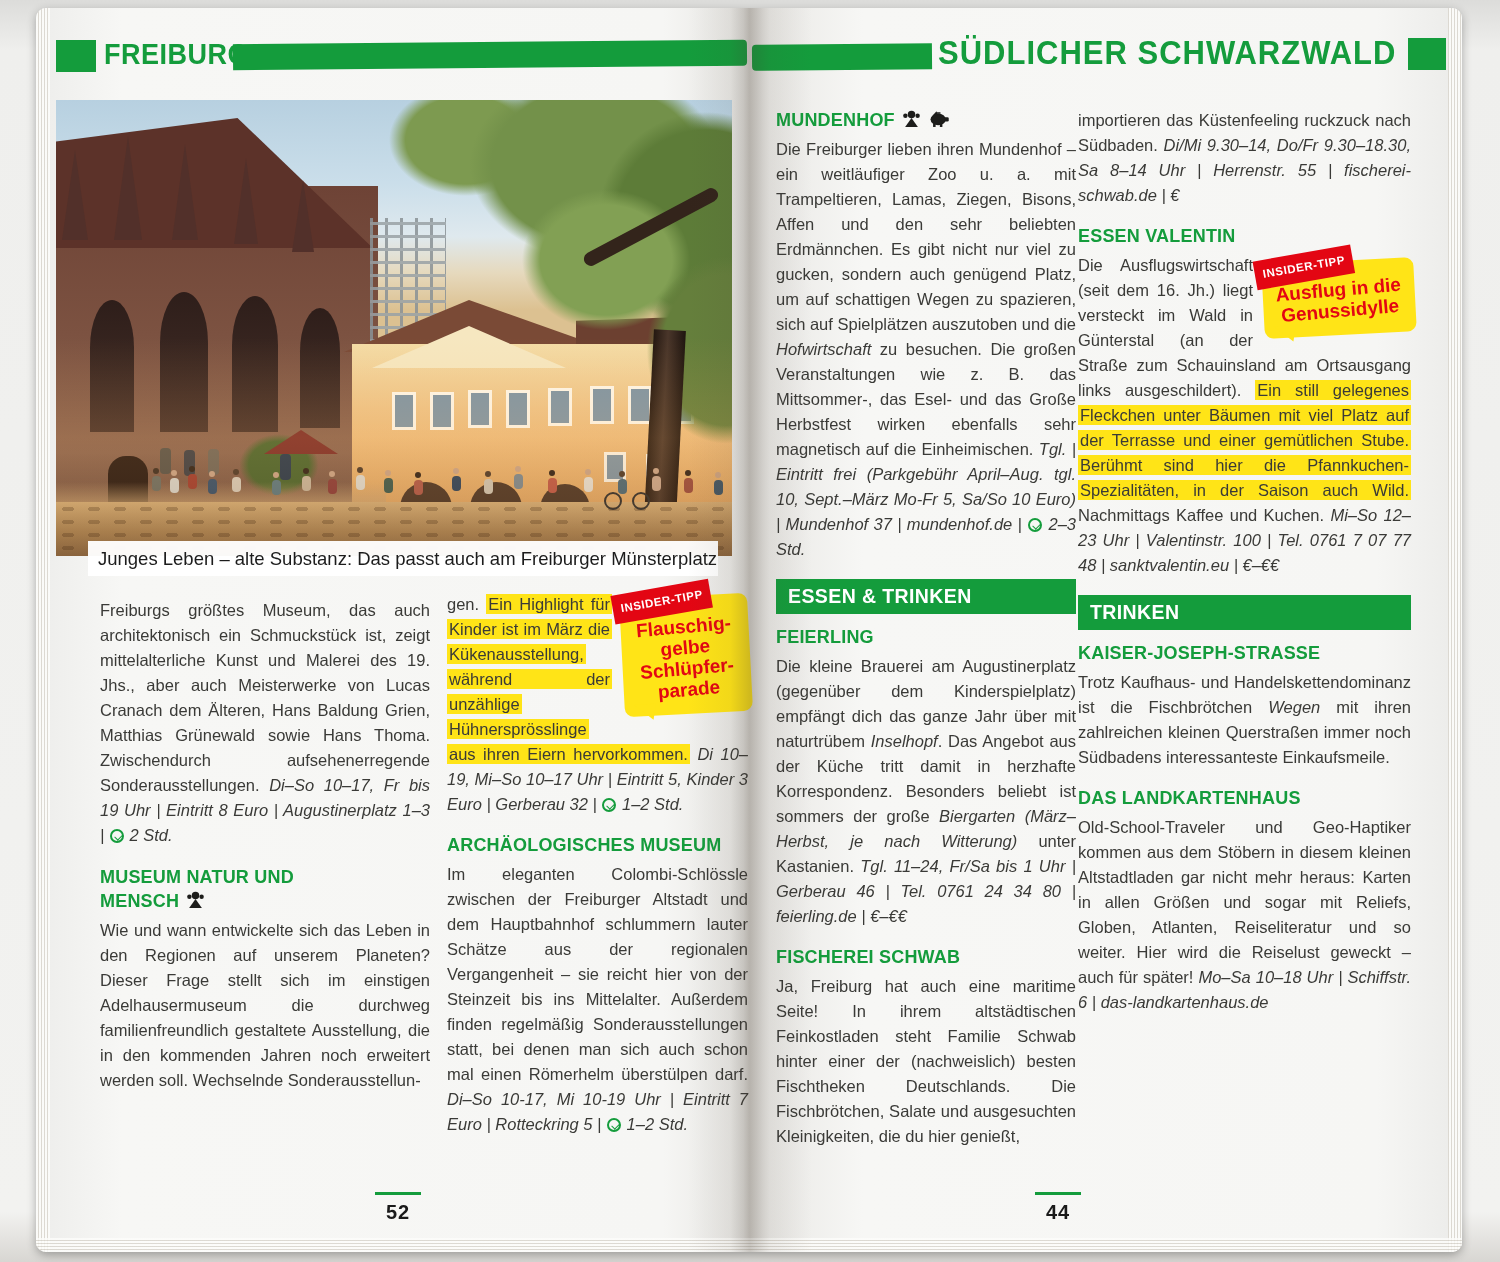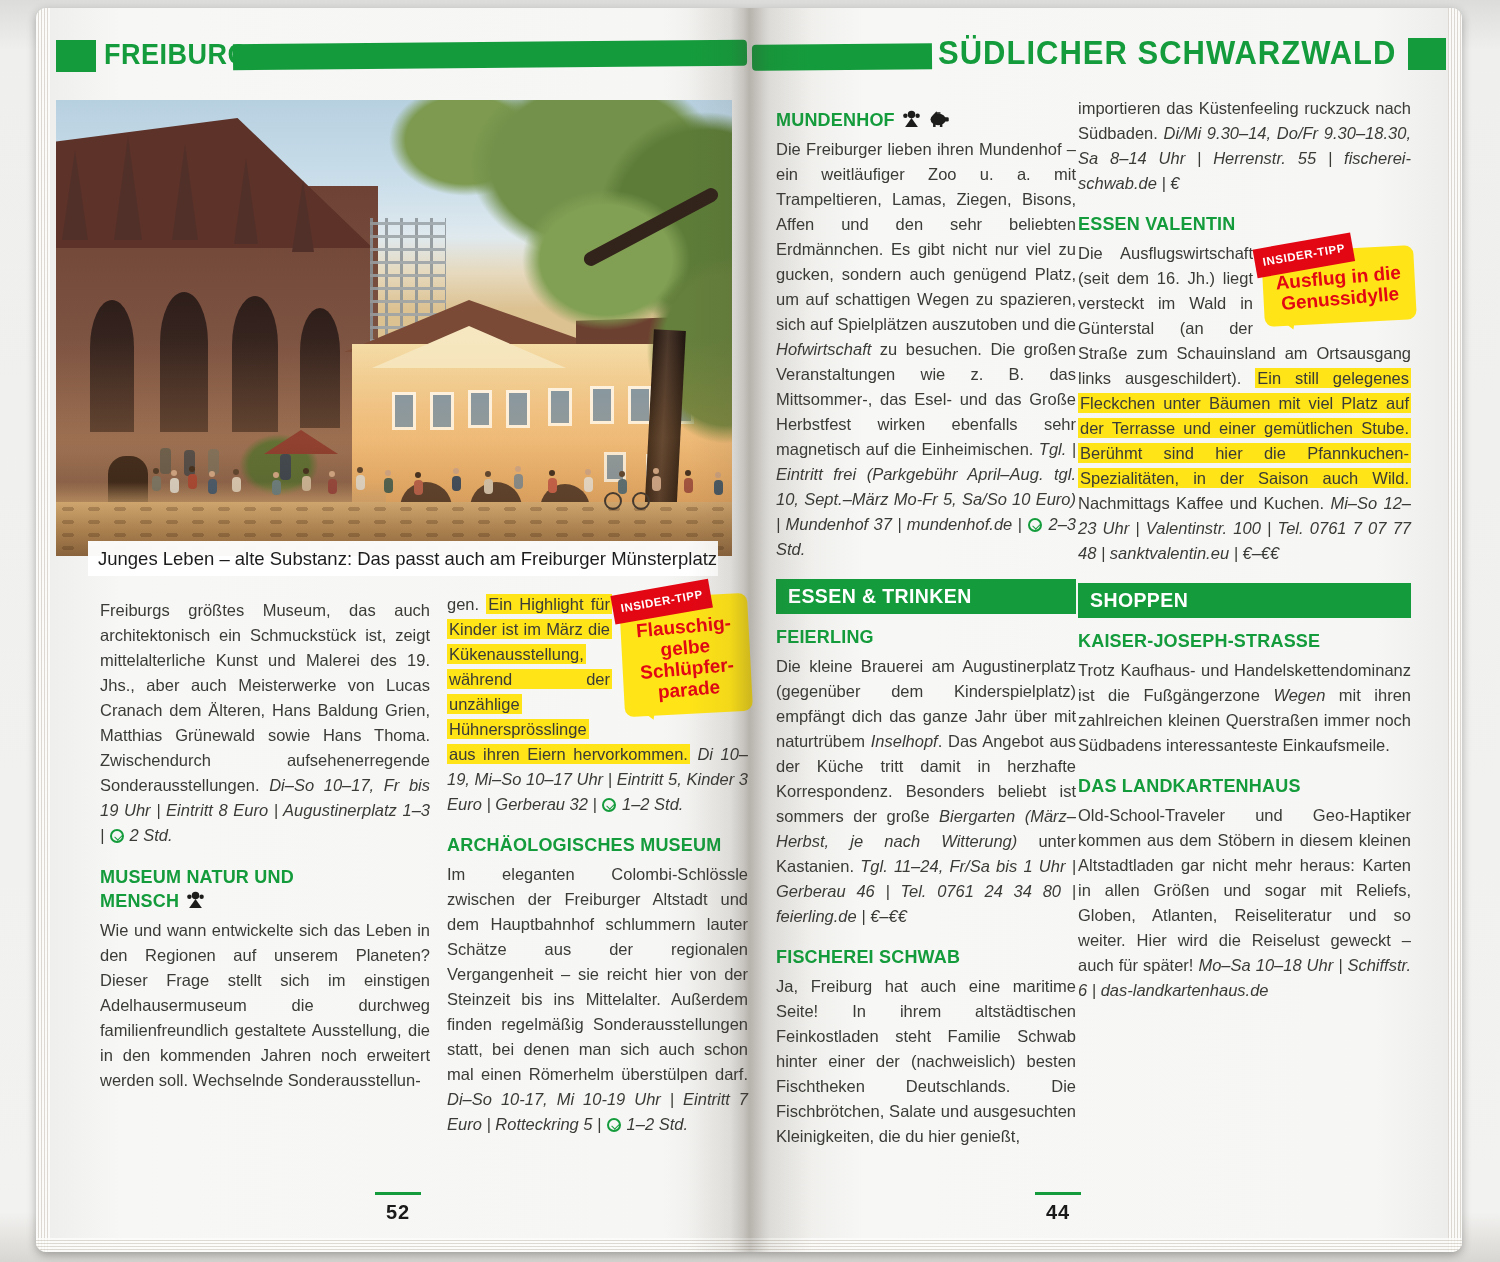--- a/index.html
+++ b/index.html
@@ -119,21 +119,21 @@
     background:linear-gradient(180deg,rgba(255,200,120,0) 52%,rgba(255,178,90,.16) 74%,rgba(110,64,26,.22) 100%);}
   .caption{position:absolute;left:88px;top:541px;width:630px;height:35px;z-index:3;
     background:rgba(255,255,255,.96);color:#1c1c1c;font-size:18.5px;line-height:35px;
     padding:0 10px;white-space:nowrap;overflow:hidden;}
 
   
   .col{position:absolute;z-index:2;}
   .col1{left:100px;top:598px;width:330px;}
   .col2{left:447px;top:592px;width:301px;}
   .col3{left:776px;top:108px;width:300px;}
-  .col4{left:1078px;top:96px;width:333px;}
+  .col4{left:1078px;top:108px;width:333px;}
   .sec{margin-bottom:17px;}
   .h{color:var(--green);font-weight:700;font-size:18px;line-height:23px;margin:0 0 5px;
     letter-spacing:.2px;white-space:pre-line;}
   .h .htxt{vertical-align:middle;}
   .body{font-size:16.5px;line-height:25px;color:var(--ink);text-align:justify;margin:0;}
   .seg-i{font-style:italic;}
   .seg-h{background:var(--yellow);padding:1px 2px;box-decoration-break:clone;-webkit-box-decoration-break:clone;}
   .clk{display:inline-block;width:14px;height:14px;border:2px solid var(--green);border-radius:50%;
     vertical-align:-2px;margin:0 1px;position:relative;}
   .clk::before{content:"";position:absolute;left:3px;top:3px;width:6px;height:4px;
@@ -299,24 +299,24 @@
       <h3 class="h">ESSEN VALENTIN</h3>
       <p class="body">
         <span class="tip tip2">
           <span class="tip-ribbon">INSIDER-TIPP</span>
           <span class="tip-text">Ausflug in die
 Genussidylle</span>
         </span>
         <span><span>Die Ausflugswirtschaft (seit dem 16. Jh.) liegt versteckt im Wald in Günterstal (an der Straße zum Schauinsland am Ortsausgang links ausgeschildert). </span><span class="seg-h">Ein still gelegenes Fleckchen unter Bäumen mit viel Platz auf der Terrasse und einer gemütlichen Stube. Berühmt sind hier die Pfannkuchen-Spezialitäten, in der Saison auch Wild.</span><span> Nachmittags Kaffee und Kuchen. </span><span class="seg-i">Mi–So 12–23 Uhr | Valentinstr. 100 | Tel. 0761 7 07 77 48 | sanktvalentin.eu | €–€€</span></span>
       </p>
     </div>
-    <div class="banner">SHOPPEN</div>
+    <div class="banner">TRINKEN</div>
     <div class="sec">
       <h3 class="h">KAISER-JOSEPH-STRASSE</h3>
-      <p class="body"><span>Trotz Kaufhaus- und Handelskettendominanz ist die Fußgängerzone </span><span class="seg-i">Wegen</span><span> mit ihren zahlreichen kleinen Querstraßen immer noch Südbadens interessanteste Einkaufsmeile.</span></p>
+      <p class="body"><span>Trotz Kaufhaus- und Handelskettendominanz ist die Fischbrötchen </span><span class="seg-i">Wegen</span><span> mit ihren zahlreichen kleinen Querstraßen immer noch Südbadens interessanteste Einkaufsmeile.</span></p>
     </div>
     <div class="sec">
       <h3 class="h">DAS LANDKARTENHAUS</h3>
       <p class="body"><span>Old-School-Traveler und Geo-Haptiker kommen aus dem Stöbern in diesem kleinen Altstadtladen gar nicht mehr heraus: Karten in allen Größen und sogar mit Reliefs, Globen, Atlanten, Reiseliteratur und so weiter. Hier wird die Reiselust geweckt – auch für später! </span><span class="seg-i">Mo–Sa 10–18 Uhr | Schiffstr. 6 | das-landkartenhaus.de</span></p>
     </div>
   </div>
 
   <div class="pnum pnum-l">
     <span class="pline"></span>
     <span class="n">52</span>

